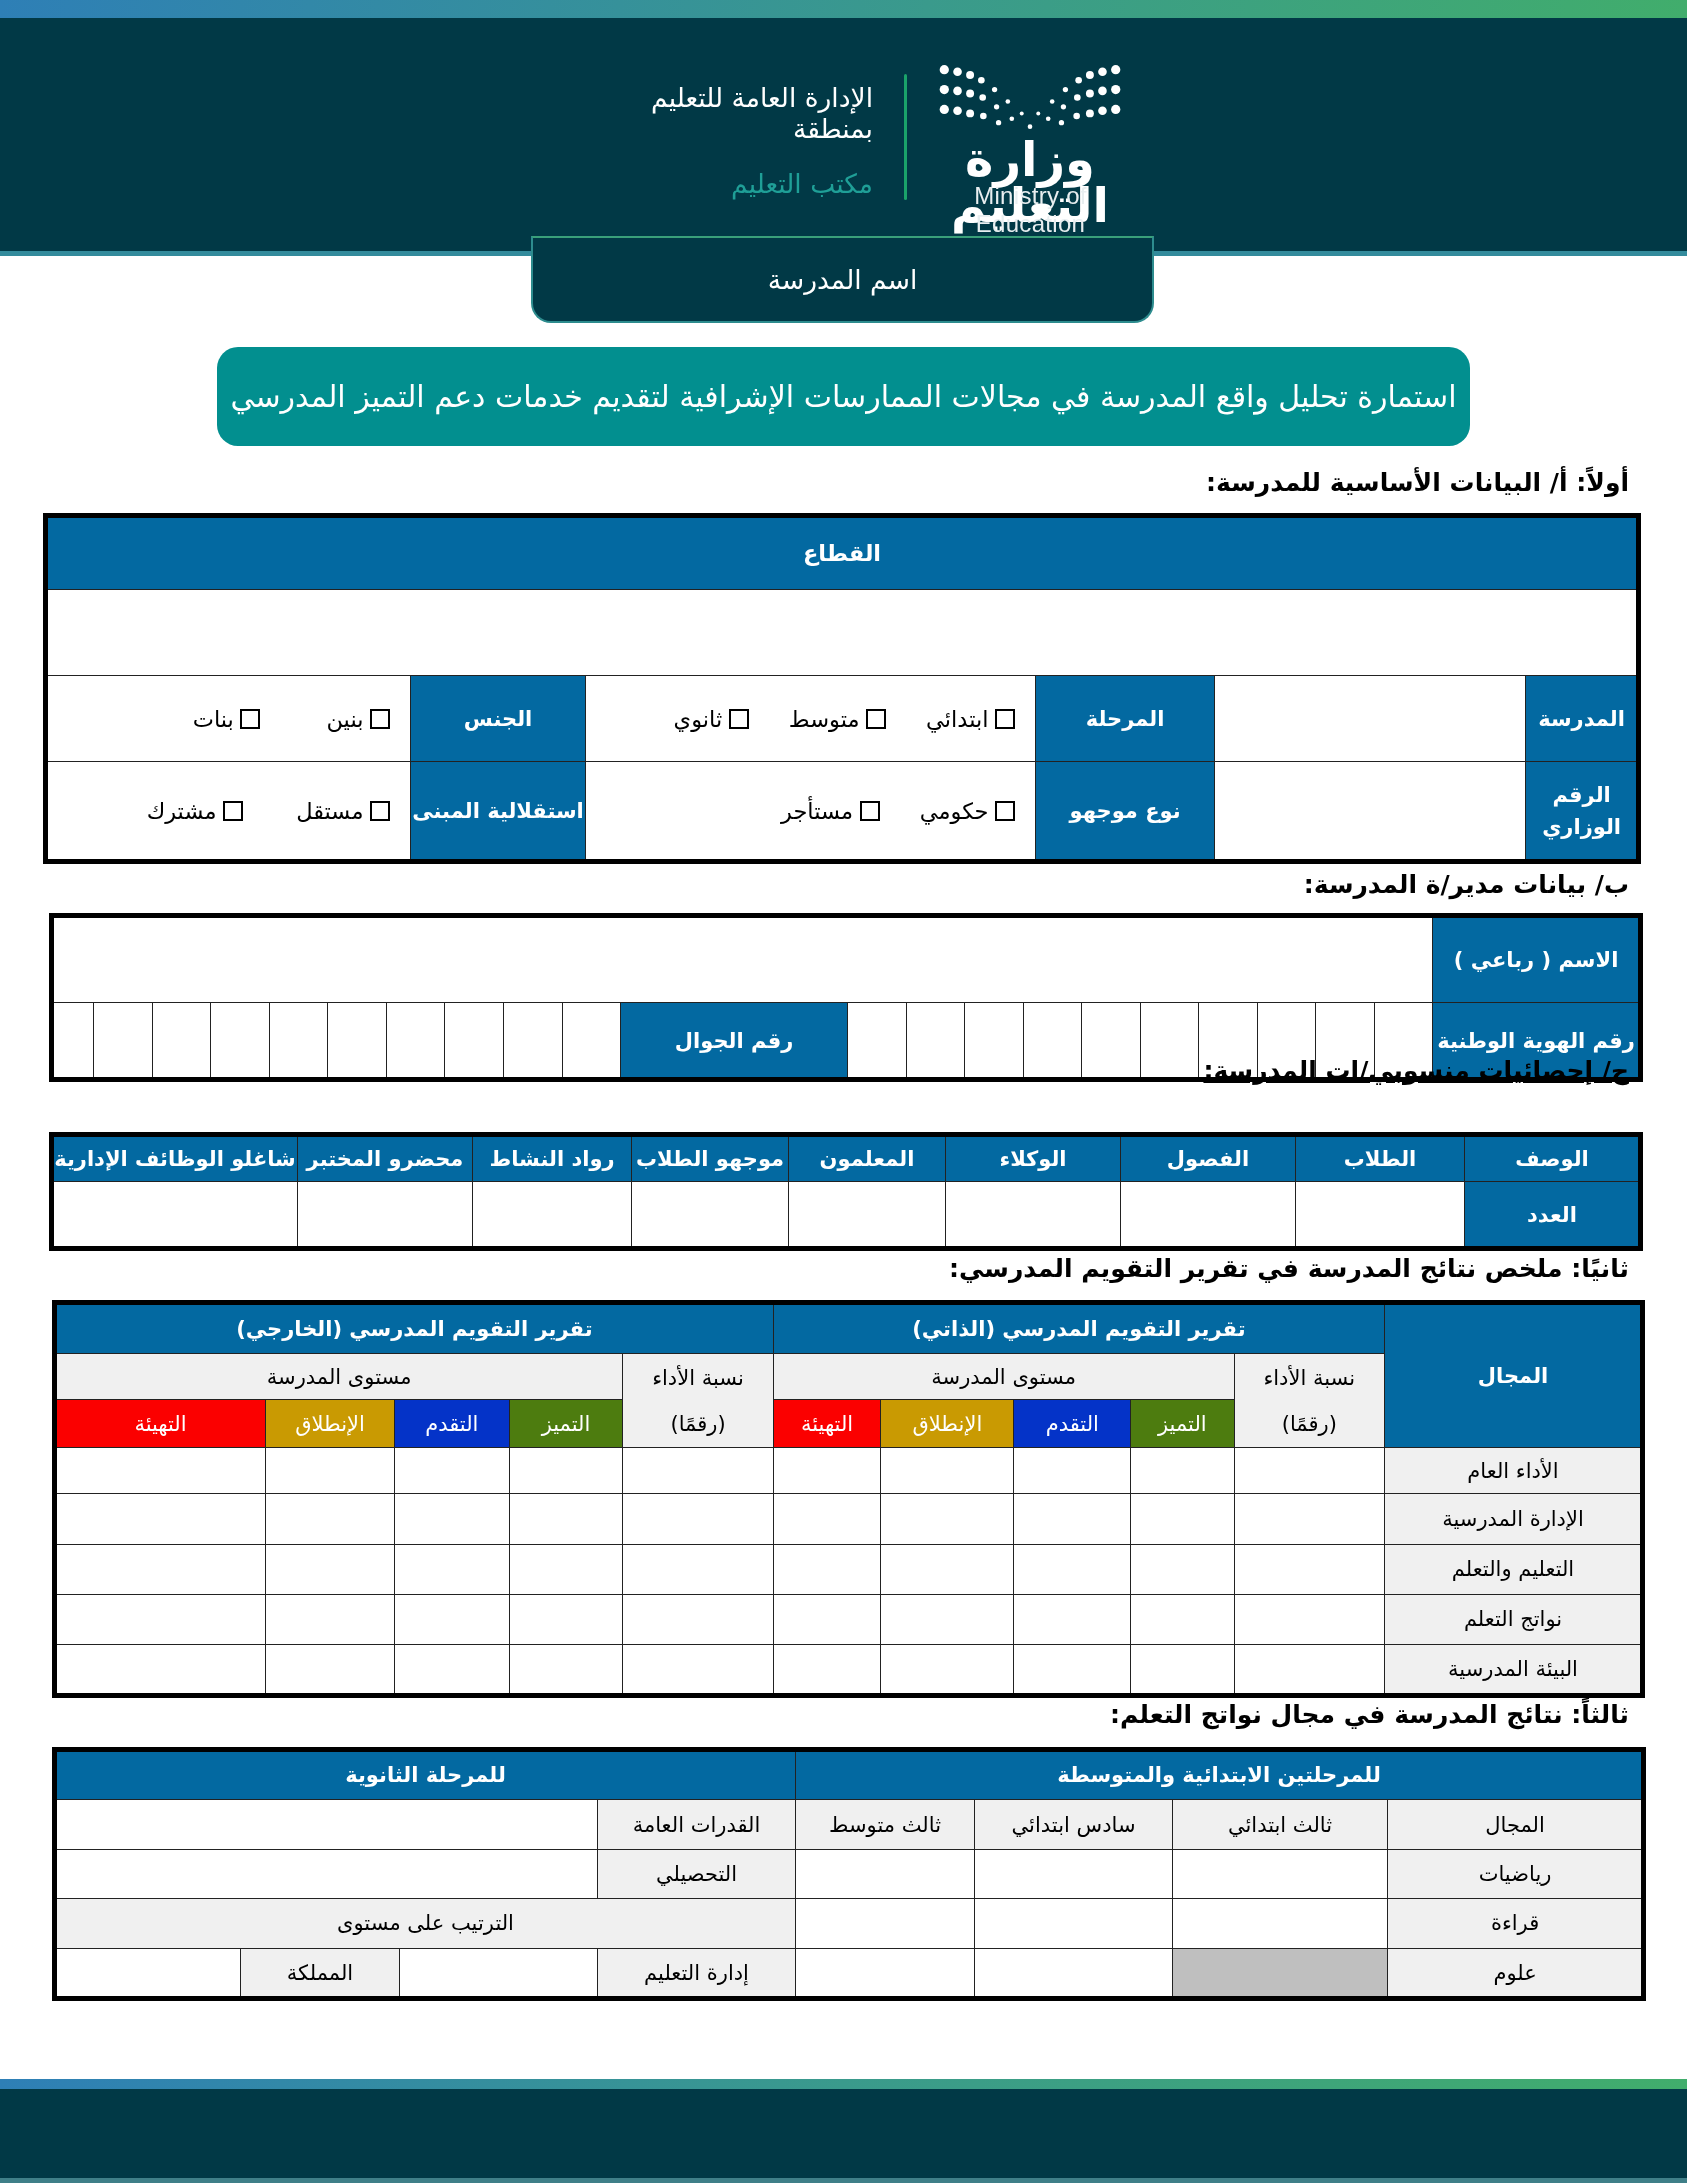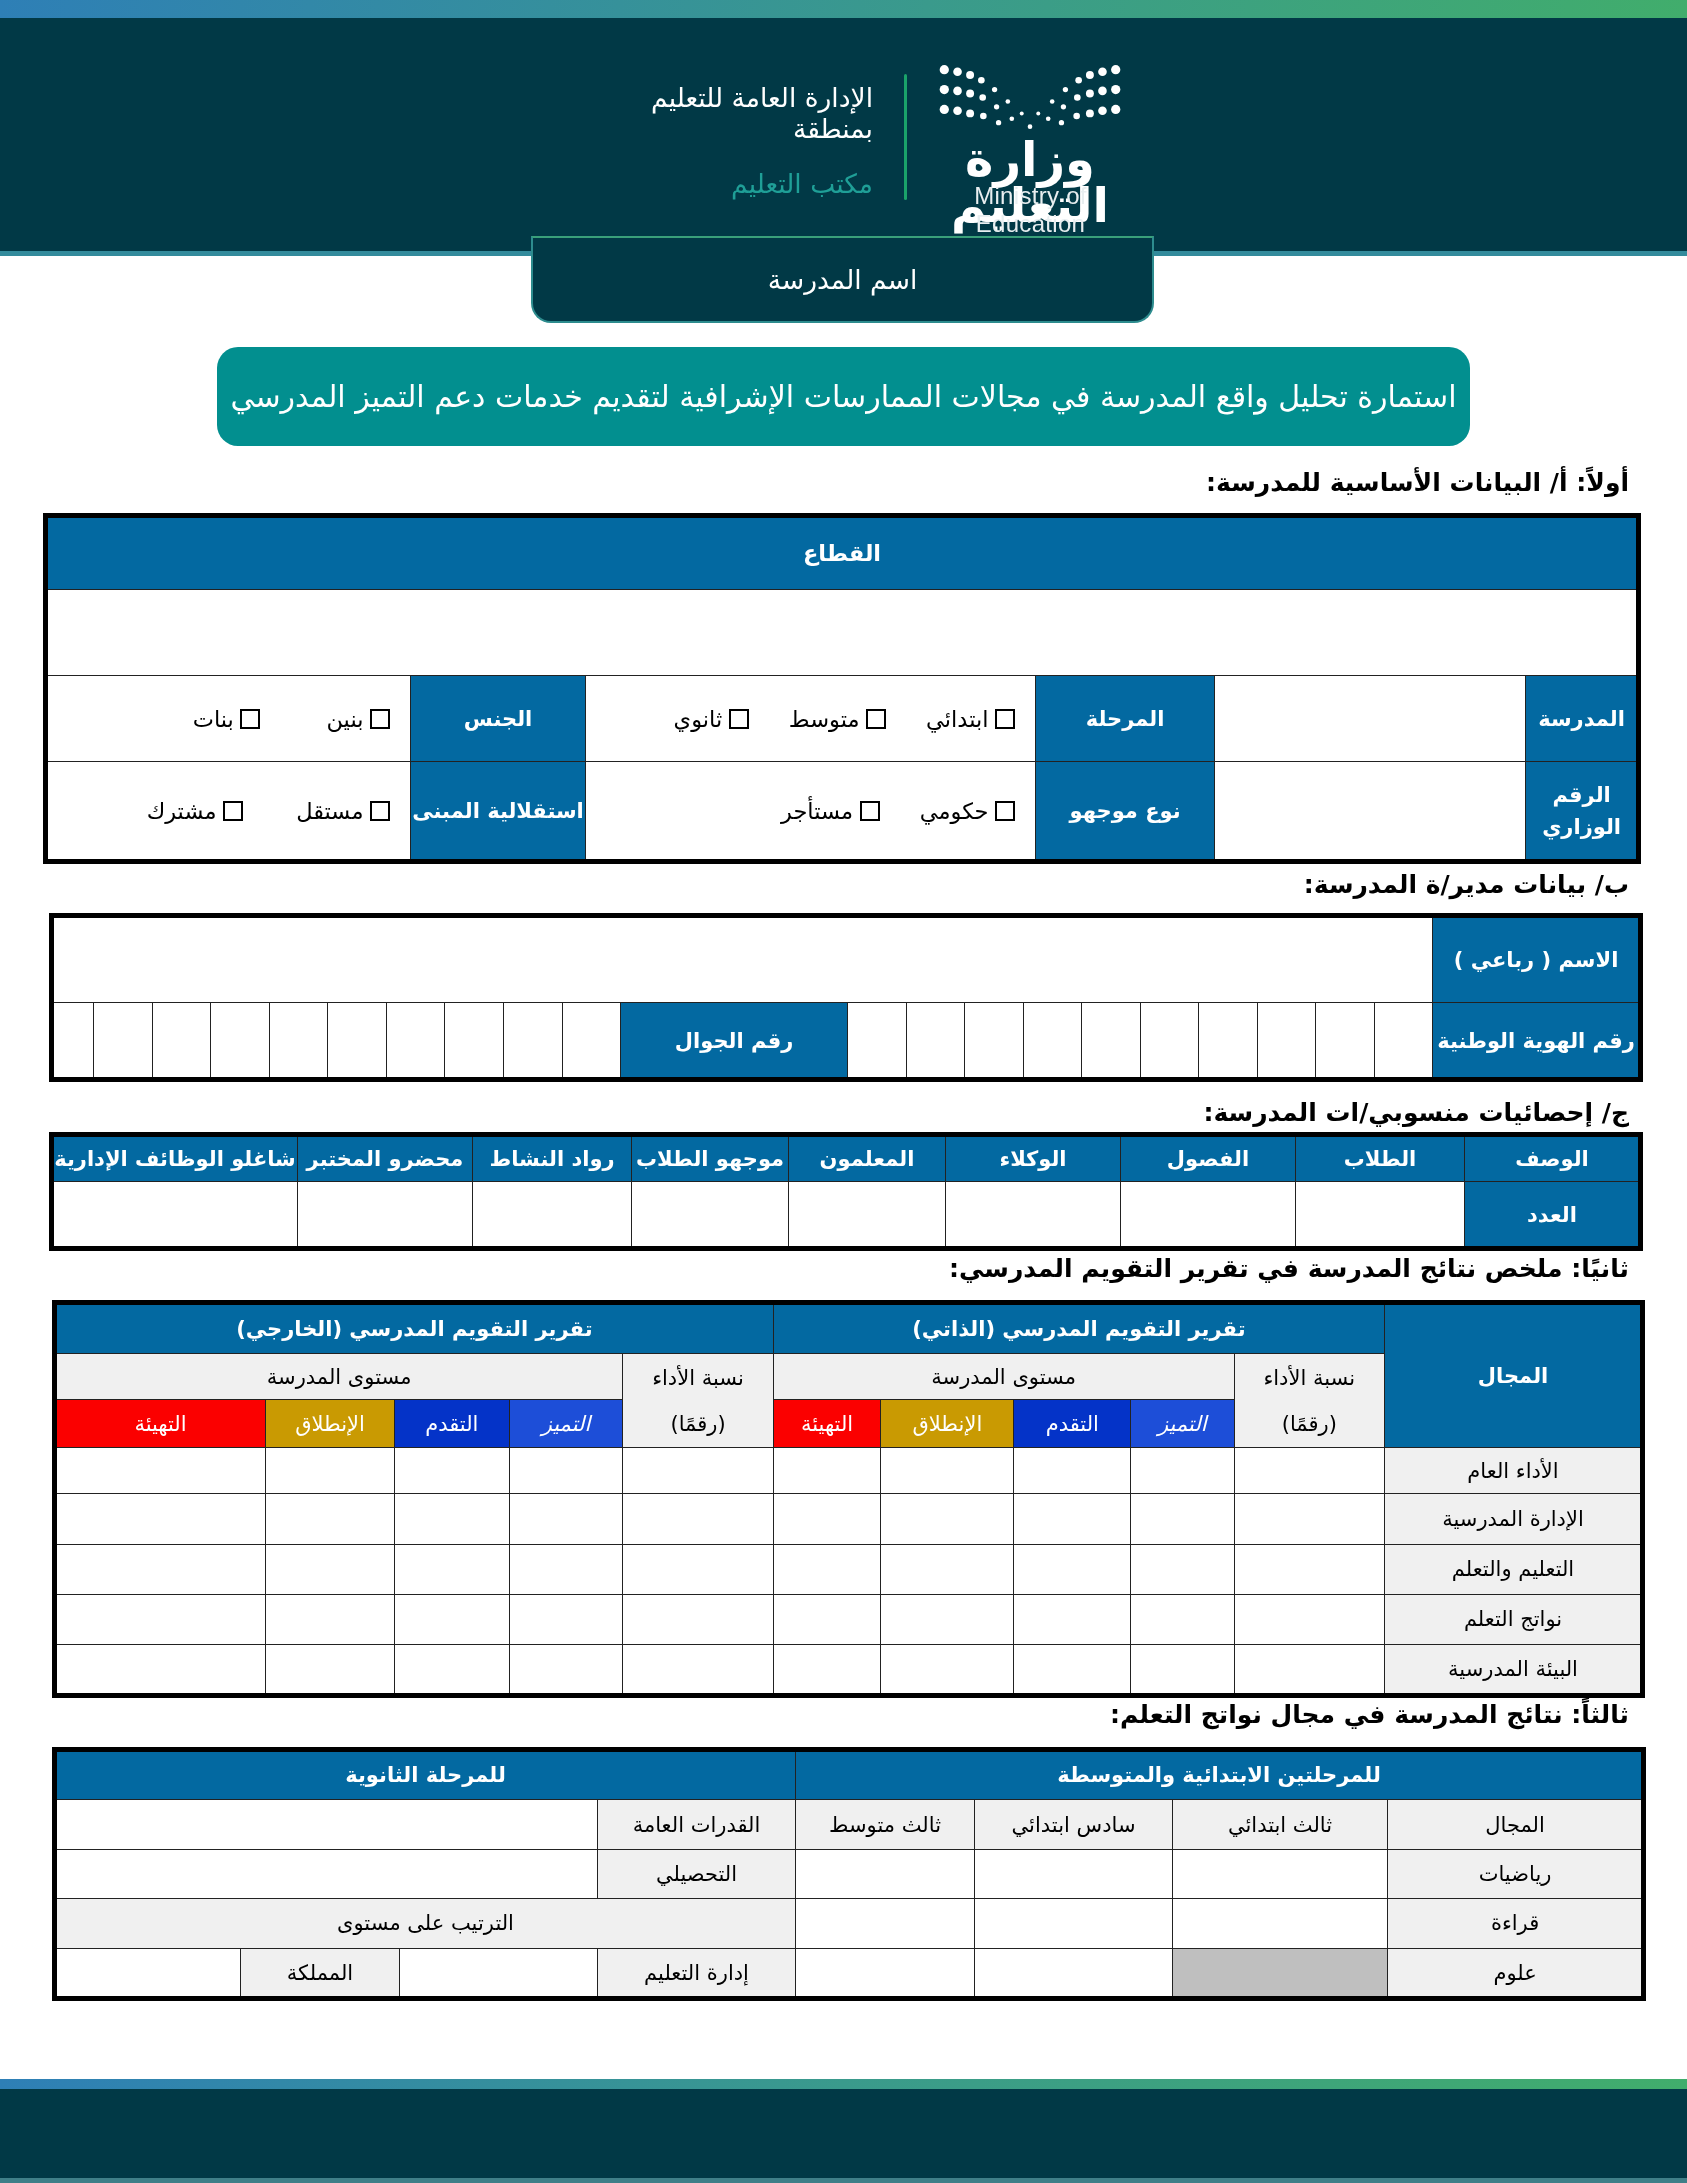--- a/index.html
+++ b/index.html
@@ -25,21 +25,21 @@
   
   .sec-h { direction: rtl; text-align: right; font-weight: bold; font-size: 25px; color: #000; white-space: nowrap; }
   
   table { border-collapse: collapse; direction: rtl; table-layout: fixed; position: absolute; }
   td { border: 1.3px solid #222; text-align: center; vertical-align: middle; font-size: 21px; padding: 0; overflow: hidden; white-space: nowrap; }
   .outer { outline: 5.3px solid #000; outline-offset: -2.6px; }
   .tl { background: #0369a1; color: #fff; font-weight: bold; }
   .gy { background: #f0f0f0; color: #000; }
   .wh { background: #fff; }
   .grey-fill { background: #bfbfbf; }
-  .c-green { background: #1d4ed8; color: #fff; font-style: italic; }
+  .c-green { background: #4d7c0f; color: #fff; }
   .c-blue { background: #0433c8; color: #fff; }
   .c-gold { background: #c99a02; color: #fff; }
   .c-red { background: #fb0000; color: #fff; }
   .cb-group { display: flex; direction: rtl; justify-content: flex-start; gap: 40px; padding-right: 20px; align-items: center; font-size: 22.5px; }
   .cb { display: inline-flex; align-items: center; gap: 6.6px; }
   .box { display: inline-block; width: 20px; height: 20px; border: 2.6px solid #000; background: #fff; }
   
   .foot-strip { left: 0; top: 2079px; width: 1687px; height: 10px; background: linear-gradient(90deg, #2e7fb6 0%, #3a9a8c 50%, #41ad6c 100%); }
   .footer { left: 0; top: 2089px; width: 1687px; height: 89px; background: #013946; }
   .foot-line { left: 0; top: 2178px; width: 1687px; height: 5.3px; background: #3f7f88; }
@@ -242,21 +242,21 @@
         <td class="wh"></td>
         <td class="wh"></td>
         <td class="wh"></td>
         <td class="wh"></td>
         <td class="wh"></td>
         <td class="wh"></td>
   </tr>
 </tbody>
   </table>
 
-<div class="abs sec-h" style="right:58px; top:1098px;">ج/ إحصائيات منسوبي/ات المدرسة:</div>
+<div class="abs sec-h" style="right:58px; top:1056px;text-decoration:underline;">ج/ إحصائيات منسوبي/ات المدرسة:</div>
 <table class="outer" style="left:52px; top:1135px; width:1588px; height:112px;">
   <colgroup>
     <col style="width:175px">
       <col style="width:169px">
       <col style="width:175px">
       <col style="width:175px">
       <col style="width:157px">
       <col style="width:157px">
       <col style="width:159px">
       <col style="width:175px">

